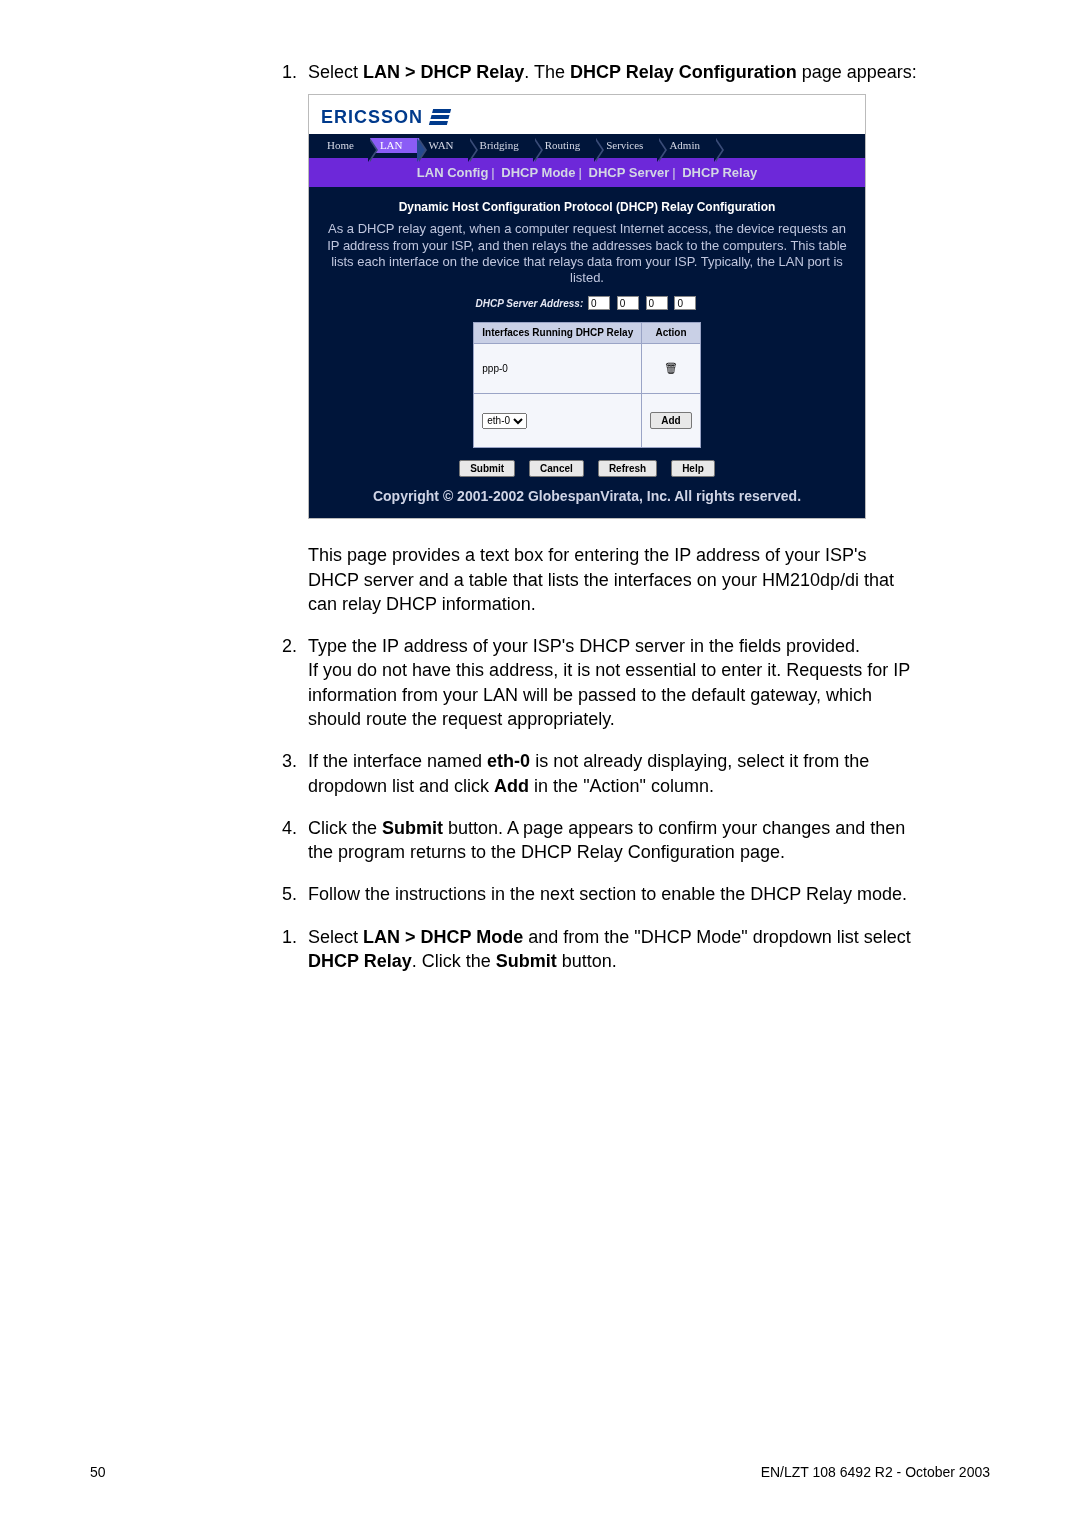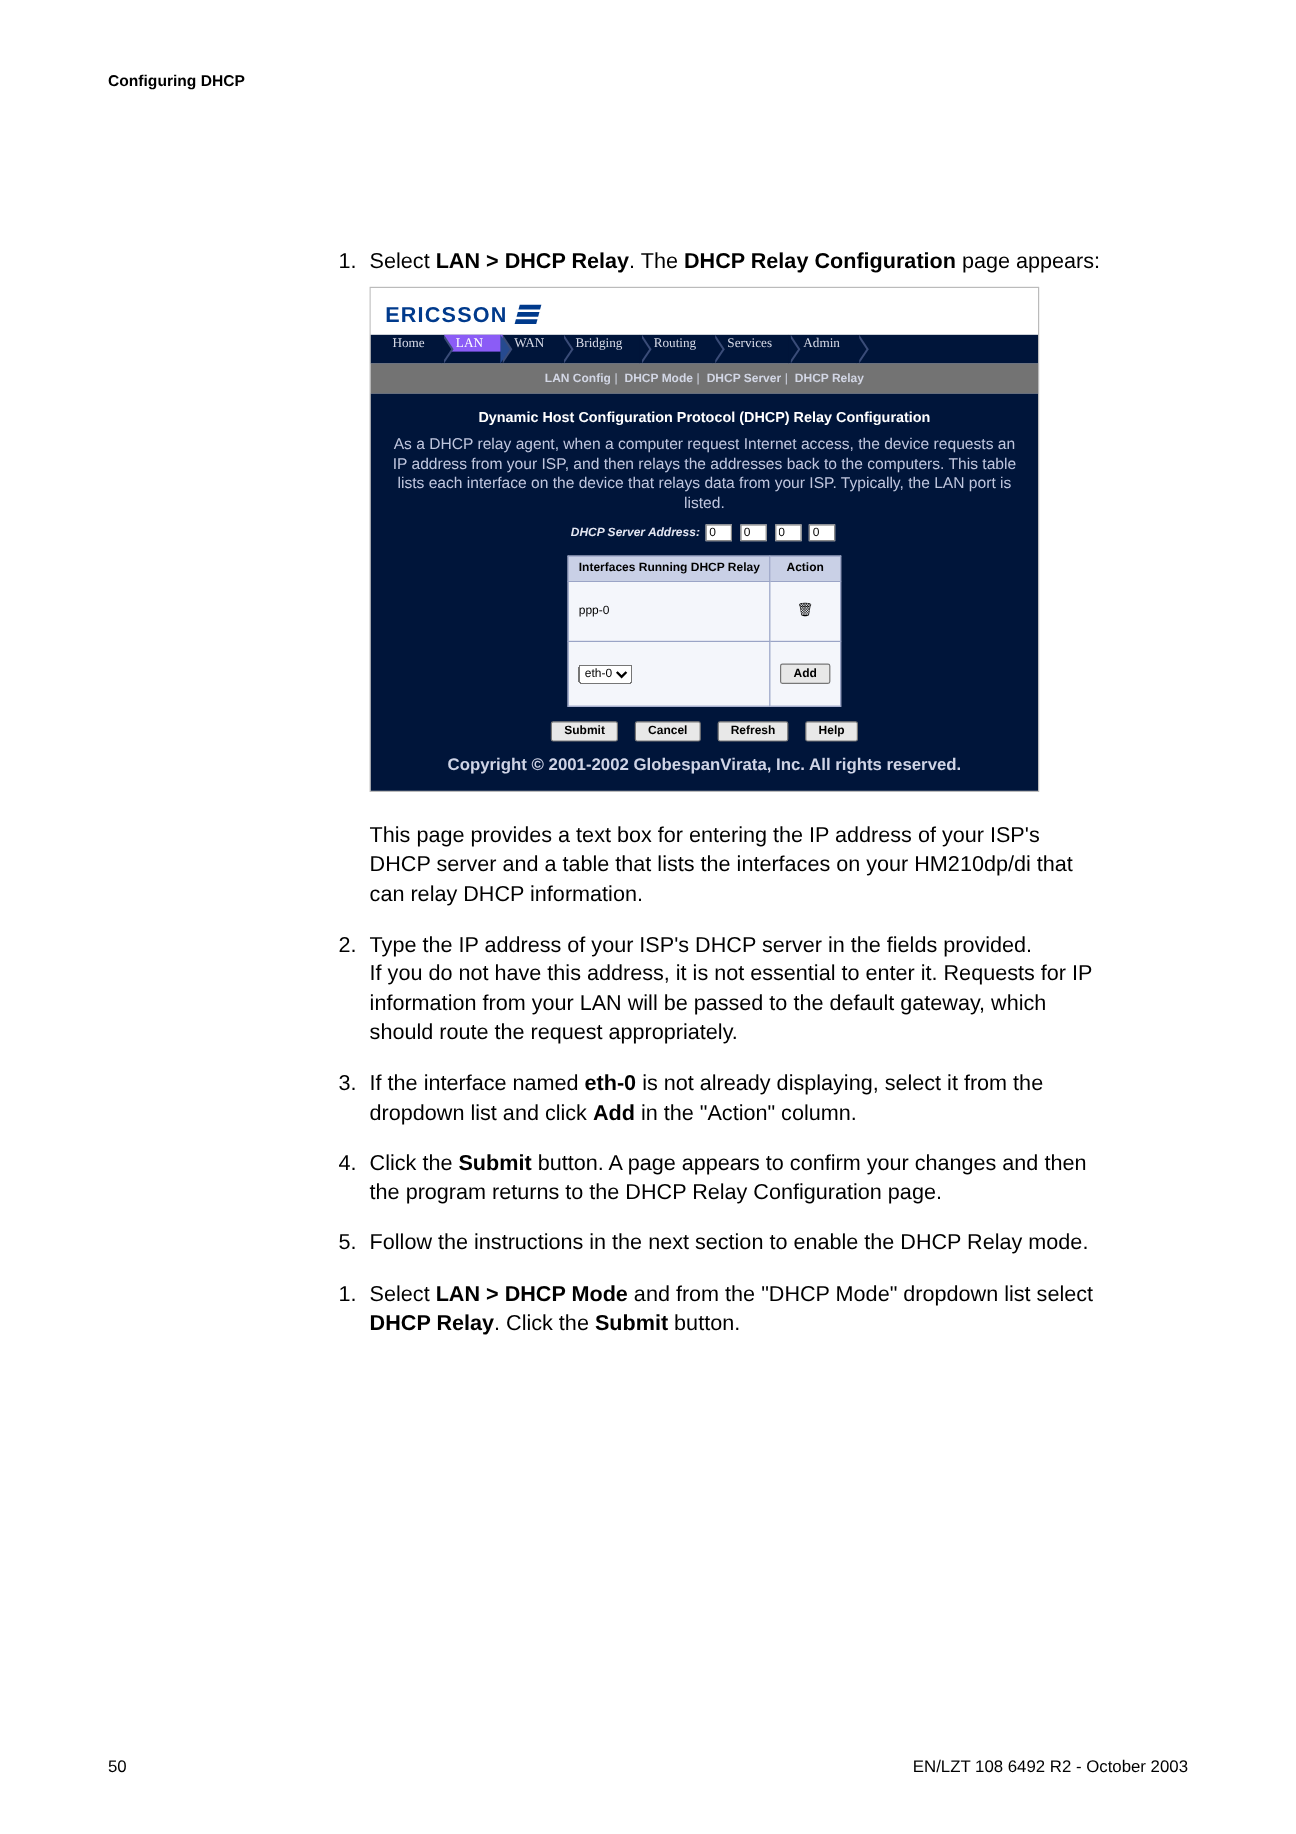--- a/index.html
+++ b/index.html
@@ -72,21 +72,21 @@
     width: 18px;
     height: 4px;
     background: #003a8c;
   }
 
   .nav {
     background: #00153a;
     display: flex;
     padding: 0 8px;
     height: 24px;
-    align-items: flex-start;
+    align-items: center;
   }
   .nav-item {
     position: relative;
     color: #d5d9e6;
     font-size: 11px;
     font-family: Georgia, 'Times New Roman', serif;
     display: flex;
     align-items: center;
     padding: 0 16px 0 10px;
     cursor: pointer;
@@ -113,23 +113,23 @@
     border-left: 8px solid #3a4c78;
     z-index: 1;
   }
   .nav-item.active {
     background: #8b5cf6;
     color: #fff;
   }
   .nav-item.active::after { border-left-color: #264a8f; }
 
   .subnav {
-    background: #737373;
+    background: #6d28d9;
     color: #d2d6e4;
-    font-size: 10px;
+    font-size: 13px;
     text-align: center;
     padding: 6px 4px;
     font-weight: bold;
   }
   .subnav span { cursor: pointer; }
   .subnav .sep { padding: 0 3px; font-weight: normal; }
 
   .panel {
     background: #00153a;
     color: #cfd4e6;
@@ -244,21 +244,20 @@
     font-size: 14px;
   }
 
   .below-shot { margin-top: 6px; }
   .indent-para { margin-left: 0; }
 </style>
 </head>
 <body>
 
 <div class="page">
-  <div class="running-head">Configuring DHCP</div>
 
   <div class="content-col">
     <ol class="main-list">
       <li>
         <span>Select </span><span class="bold">LAN &gt; DHCP Relay</span><span>. The </span><span class="bold">DHCP Relay Configuration</span><span> page appears:</span>
 
         
         <div class="shot">
           <div class="shot-header">
             <span class="logo-text">ERICSSON</span>

